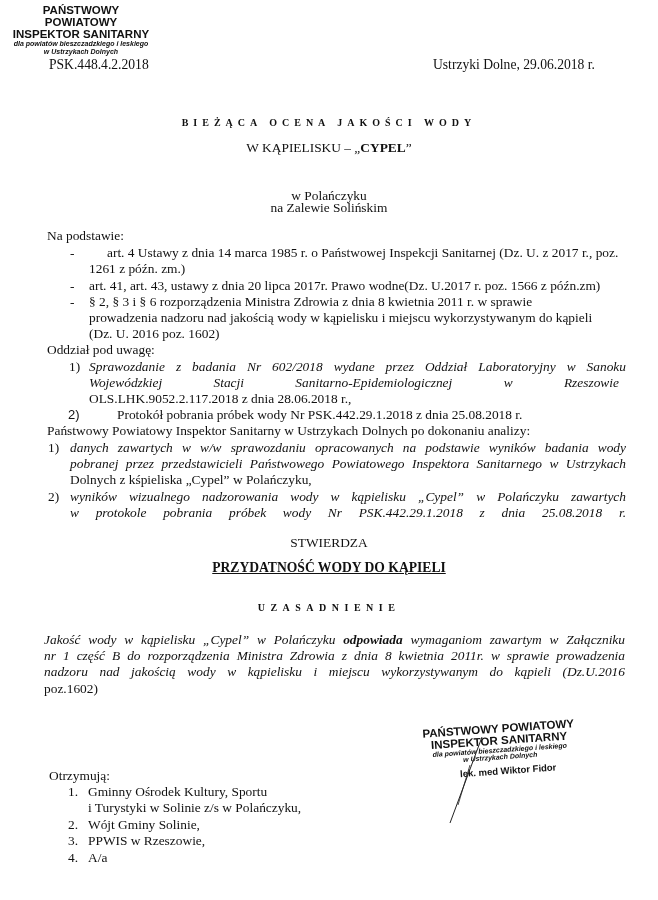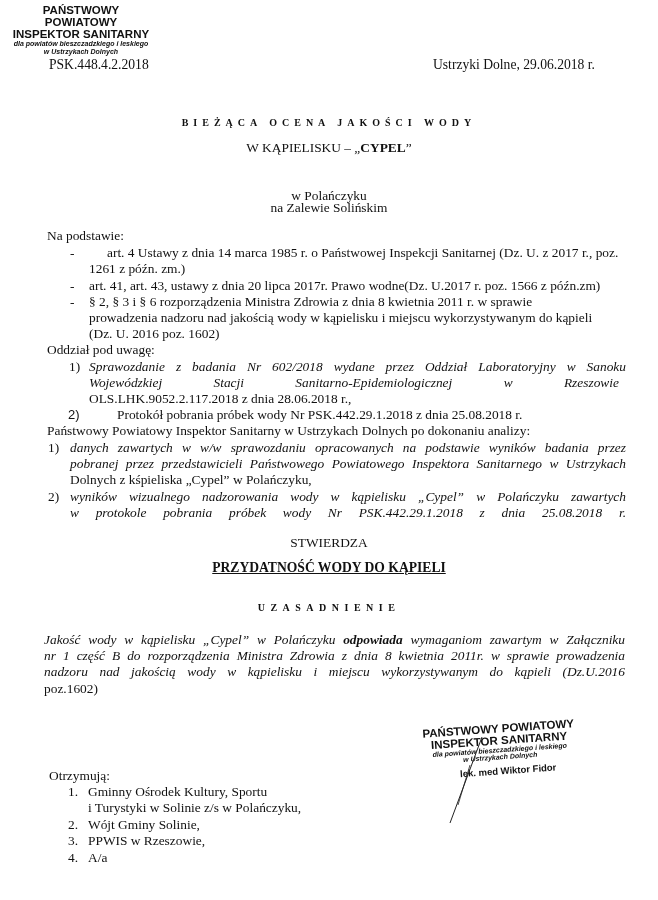--- a/index.html
+++ b/index.html
@@ -52,21 +52,21 @@
 <div class="line" style="left:47px; top:342px;">Oddział pod uwagę:</div>
 <div class="line" style="left:69px; top:359px;">1)</div>
 <div class="line just" style="left:89px; top:359px; width:537px;">Sprawozdanie z badania Nr 602/2018 wydane przez Oddział Laboratoryjny w Sanoku</div>
 <div class="line just" style="left:89px; top:375px; width:537px; word-spacing:48px;">Wojewódzkiej Stacji Sanitarno-Epidemiologicznej w Rzeszowie znak:</div>
 <div class="line" style="left:89px; top:391px;">OLS.LHK.9052.2.117.2018 z dnia 28.06.2018 r.,</div>
 <div class="line" style="left:68px; top:407px; font-family:'Liberation Sans', sans-serif; font-size:13px;">2)</div>
 <div class="line" style="left:106px; top:407px;margin-left:11px;">Protokół pobrania próbek wody Nr PSK.442.29.1.2018 z dnia 25.08.2018 r.</div>
 
 <div class="line" style="left:47px; top:423px;">Państwowy Powiatowy Inspektor Sanitarny w Ustrzykach Dolnych po dokonaniu analizy:</div>
 <div class="line" style="left:48px; top:440px;">1)</div>
-<div class="line just" style="left:70px; top:440px; width:556px;">danych zawartych w w/w sprawozdaniu opracowanych na podstawie wyników badania przez</div>
+<div class="line just" style="left:70px; top:440px; width:556px;">danych zawartych w w/w sprawozdaniu opracowanych na podstawie wyników badania wody</div>
 <div class="line just" style="left:70px; top:456px; width:556px;">pobranej przez przedstawicieli Państwowego Powiatowego Inspektora Sanitarnego w Ustrzykach</div>
 <div class="line" style="left:70px; top:472px;">Dolnych z kśpieliska „Cypel” w Polańczyku,</div>
 <div class="line" style="left:48px; top:489px;">2)</div>
 <div class="line just" style="left:70px; top:489px; width:556px;">wyników wizualnego nadzorowania wody w kąpielisku „Cypel” w Polańczyku zawartych</div>
 <div class="line just" style="left:70px; top:505px; width:556px;">w protokole pobrania próbek wody Nr PSK.442.29.1.2018 z dnia 25.08.2018 r.</div>
 
 <div class="abs center" style="top:535px;">STWIERDZA</div>
 <div class="abs center bold u" style="top:560px; font-size:13.6px;">PRZYDATNOŚĆ WODY DO KĄPIELI</div>
 
 <div class="abs center spaced" style="top:602px; letter-spacing:5.5px;">UZASADNIENIE</div>

